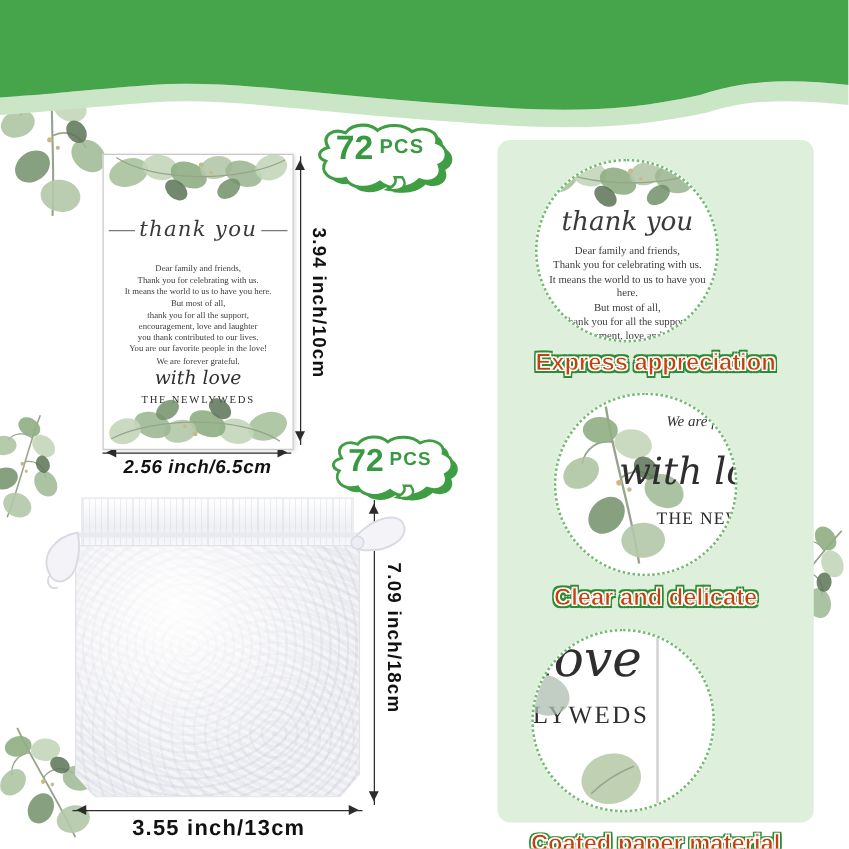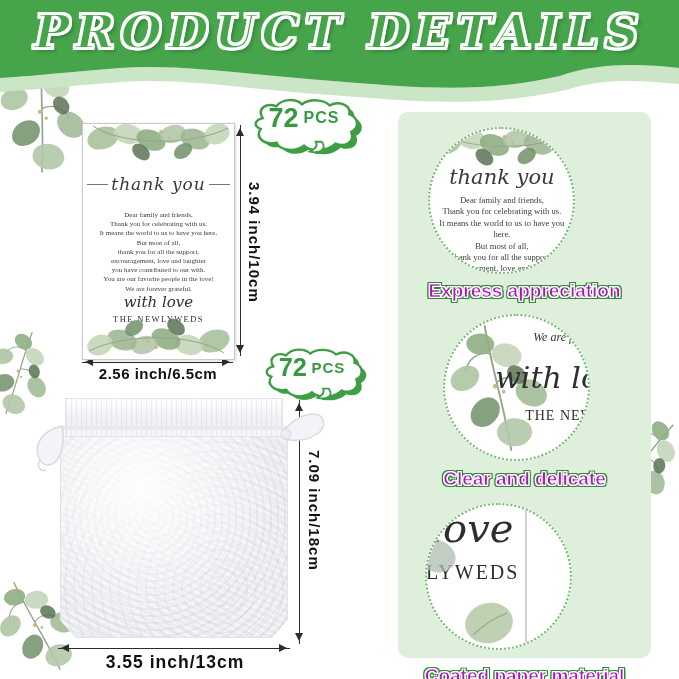--- a/index.html
+++ b/index.html
@@ -42,21 +42,21 @@
       border:4px solid transparent;border-top:8px solid #2c2c2c;}
   .dim-h{position:absolute;height:0;border-top:1.5px solid #2c2c2c;}
   .dim-h::before{content:'';position:absolute;left:-1px;top:-4.7px;
       border:4px solid transparent;border-right:8px solid #2c2c2c;}
   .dim-h::after{content:'';position:absolute;right:-1px;top:-4.7px;
       border:4px solid transparent;border-left:8px solid #2c2c2c;}
   .dim-label{position:absolute;font-weight:bold;color:#111;}
   .dim-label.vert{writing-mode:vertical-rl;letter-spacing:1px;}
 
   .card-height-label{left:246px;top:182px;font-size:15px;}
-  .card-width-label{left:62px;top:365px;width:192px;text-align:center;font-size:15px;letter-spacing:.5px;}
+  .card-width-label{left:62px;top:365px;width:192px;text-align:center;font-size:15px;letter-spacing:.5px;font-style:italic;}
   .bag-height-label{left:306px;top:450px;font-size:15px;}
   .bag-width-label{left:55px;top:652px;width:240px;text-align:center;font-size:17.5px;letter-spacing:1px;}
 
   
   .badge{position:absolute;z-index:3;}
   .badge svg{position:absolute;top:0;left:0;}
   .badge-text{position:absolute;top:6px;left:0;width:100%;height:40px;display:flex;
       align-items:center;justify-content:center;gap:5px;color:#379940;
       text-shadow:1px 1px 0 #fff;}
   .badge-count{font-size:27px;font-weight:bold;}
@@ -80,21 +80,21 @@
         repeating-radial-gradient(circle at 70% 75%,rgba(187,190,202,.22) 0 2px,rgba(255,255,255,0) 2px 9px),
         repeating-linear-gradient(25deg,rgba(255,255,255,.5) 0 3px,rgba(210,212,220,.25) 3px 6px);
       clip-path:polygon(0 0,100% 0,100% 91%,93% 100%,7% 100%,0 91%);}
   .bag-ties{position:absolute;left:-32px;top:6px;overflow:visible;}
 
   
   .panel{position:absolute;left:398px;top:112px;width:253px;height:546px;background:#def0dc;
       border-radius:10px;z-index:1;display:flex;flex-direction:column;align-items:center;}
   .circle{position:relative;width:143px;height:143px;border-radius:50%;background:#fff;
       border:2px dotted #72bb70;overflow:hidden;}
-  .caption{font-weight:bold;font-size:19px;text-align:center;color:#a21caf;
+  .caption{font-weight:bold;font-size:19px;text-align:center;color:#c2410c;
       -webkit-text-stroke:.6px #ffffff;
       text-shadow:-1px -1px 0 #fff,1px -1px 0 #fff,-1px 1px 0 #fff,1px 1px 0 #fff,
                   -2.2px -2.2px 0 #2f8a35,2.2px -2.2px 0 #2f8a35,-2.2px 2.2px 0 #2f8a35,
                   2.2px 2.2px 0 #2f8a35,0 -2.2px 0 #2f8a35,0 2.2px 0 #2f8a35,
                   -2.2px 0 0 #2f8a35,2.2px 0 0 #2f8a35;}
   .f1 .circle{margin-top:15px;} .f1 .caption{margin-top:6px;}
   .f2 .circle{margin-top:12px;} .f2 .caption{margin-top:7px;text-align:center;}
   .f3 .circle{margin-top:13px;} .f3 .caption{margin-top:15px;}
 
   .c1-heading{position:absolute;top:36px;left:0;right:0;text-align:center;
@@ -147,21 +147,20 @@
         <circle cx="78" cy="8" r="2" fill="#c9b98a"></circle>
           <circle cx="86" cy="14" r="1.5" fill="#c9b98a"></circle>
       </g>
     </defs>
   </svg>
 
   <svg class="banner-svg" width="679" height="108" viewBox="0 0 679 108">
     <path d="M0,78 C30,76 70,72 120,68 C180,64 240,74 320,80 C420,88 480,94 560,76 C600,62 640,64 679,68 L679,84 C640,80 602,78 566,90 C482,108 420,102 318,94 C240,88 180,78 120,82 C70,86 30,90 0,92 Z" fill="#cbe6c6"></path>
     <path d="M0,0 L679,0 L679,68 C640,64 600,62 560,76 C480,94 420,88 320,80 C240,74 180,64 120,68 C70,72 30,76 0,78 Z" fill="#46a44b"></path>
   </svg>
-  <div class="banner-title">PRODUCT DETAILS</div>
 
   <svg class="leaf" style="left:-14px;top:50px" width="112" height="128" viewBox="0 0 100 120">
       <use href="#euc"></use>
     </svg>
   <svg class="leaf" style="left:-20px;top:322px" width="78" height="102" viewBox="0 0 100 120">
       <use href="#euc" transform="rotate(18 50 60)"></use>
     </svg>
   <svg class="leaf" style="left:-24px;top:572px" width="122" height="108" viewBox="0 0 100 120">
       <use href="#euc" transform="rotate(-28 50 60)"></use>
     </svg>
@@ -178,21 +177,21 @@
       <span class="script">thank you</span>
       <span class="rule"></span>
     </div>
     <div class="card-body">
       <div>Dear family and friends,</div>
       <div>Thank you for celebrating with us.</div>
       <div>It means the world to us to have you here.</div>
       <div>But most of all,</div>
       <div>thank you for all the support,</div>
       <div>encouragement, love and laughter</div>
-      <div>you have contributed to our with.</div>
+      <div>you thank contributed to our lives.</div>
       <div>You are our favorite people in the love!</div>
       <div>We are forever grateful.</div>
     </div>
     <div class="card-signoff-script">with love</div>
     <div class="card-signoff-name">THE NEWLYWEDS</div>
     <svg class="card-green-bottom" width="151" height="52" viewBox="0 0 151 44">
         <use href="#cardtop" transform="rotate(180 75.5 22)"></use>
       </svg>
   </div>
 

